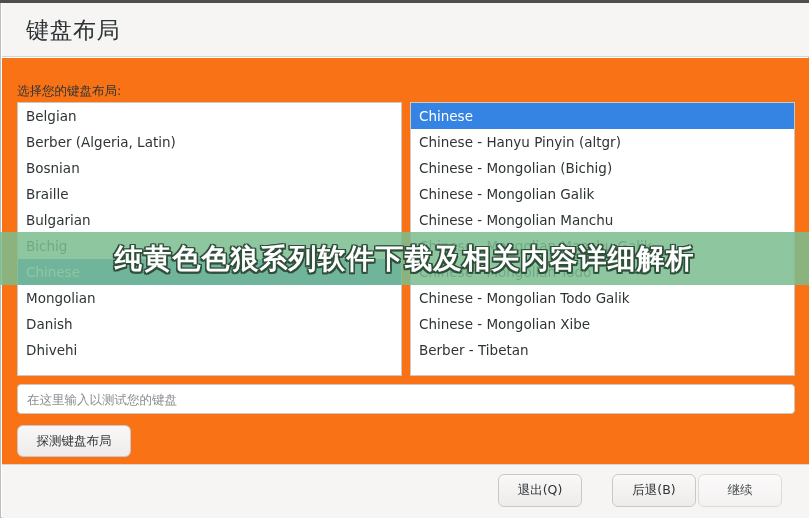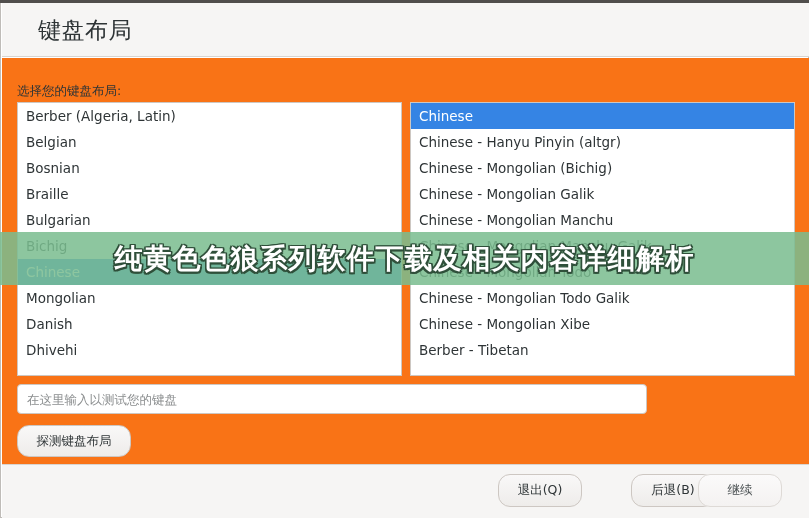--- a/index.html
+++ b/index.html
@@ -42,21 +42,21 @@
     position: absolute;
     left: 1px; top: 0px;
     width: 807px;
     height: 54px;
     background: #f6f5f4;
     border-bottom: 1px solid #d8d4d0;
     box-sizing: border-box;
   }
   .header-title {
     position: absolute;
-    left: 36px;
+    left: 24px;
     top: 12px;
     font-size: 23px;
     color: #2e3436;
     letter-spacing: 0.5px;
     white-space: nowrap;
   }
 
   
   .content {
     position: absolute;
@@ -111,21 +111,21 @@
   .list-row.selected-soft {
     background: #3584e4;
     color: #ffffff;
   }
 
   
   .test-entry {
     position: absolute;
     left: 15px;
     top: 326px;
-    width: 630px;
+    width: 778px;
     height: 30px;
     border: 1px solid #cdc7c2;
     border-radius: 4px;
     background: #ffffff;
     box-sizing: border-box;
     font-family: "DejaVu Sans", "Liberation Sans", sans-serif;
     font-size: 12.5px;
     color: #2e3436;
     padding: 0 9px;
     outline: none;
@@ -135,21 +135,21 @@
     opacity: 1;
   }
 
   
   .btn {
     font-family: "DejaVu Sans", "Liberation Sans", sans-serif;
     font-size: 12.5px;
     color: #2e3436;
     background: linear-gradient(to bottom, #f9f8f8 0%, #eeecea 100%);
     border: 1px solid #cdc7c2;
-    border-radius: 12px;
+    border-radius: 6px;
     box-sizing: border-box;
     cursor: default;
     padding: 0;
     white-space: nowrap;
   }
   .btn-detect {
     position: absolute;
     left: 15px;
     top: 367px;
     width: 114px;
@@ -167,21 +167,21 @@
     border-top: 1px solid #d8d4d0;
     box-sizing: border-box;
   }
   .btn-action {
     position: absolute;
     top: 9px;
     width: 84px;
     height: 33px;
   }
   .btn-quit  { left: 496px; }
-  .btn-back  { left: 629px; }
+  .btn-back  { left: 610px; }
   .btn-next  {
     left: 696px;
     background: linear-gradient(to bottom, #fbfafa 0%, #f4f2f1 100%);
     border-color: #dedad6;
     color: #4a5052;
   }
 
   
   .banner {
     position: absolute;
@@ -224,22 +224,22 @@
 
     <div class="header">
       <div class="header-title">键盘布局</div>
     </div>
 
     <div class="content">
 
       <div class="field-label">选择您的键盘布局:</div>
 
       <div class="listbox left">
+        <div class="list-row">Belgian</div>
         <div class="list-row">Berber (Algeria, Latin)</div>
-        <div class="list-row">Belgian</div>
         <div class="list-row">Bosnian</div>
         <div class="list-row">Braille</div>
         <div class="list-row">Bulgarian</div>
         <div class="list-row">Bichig</div>
         <div class="list-row selected-soft">Chinese</div>
         <div class="list-row">Mongolian</div>
         <div class="list-row">Danish</div>
         <div class="list-row">Dhivehi</div>
       </div>
 

